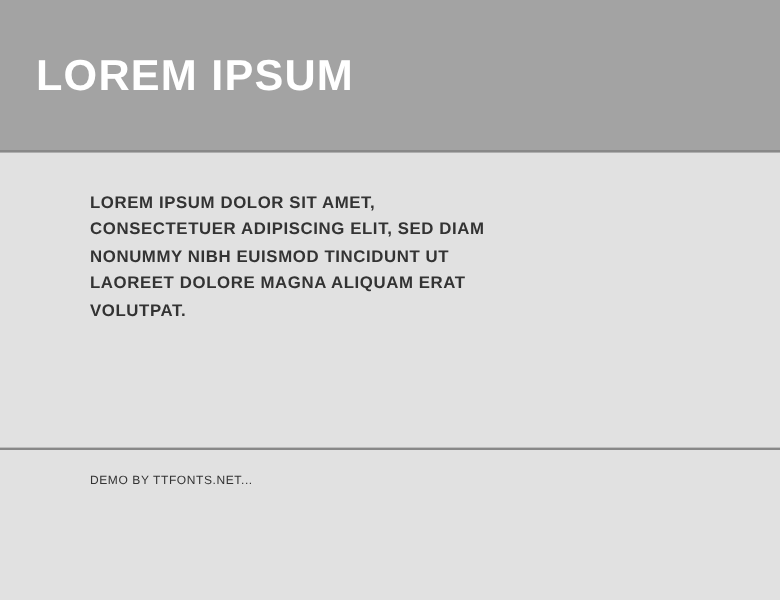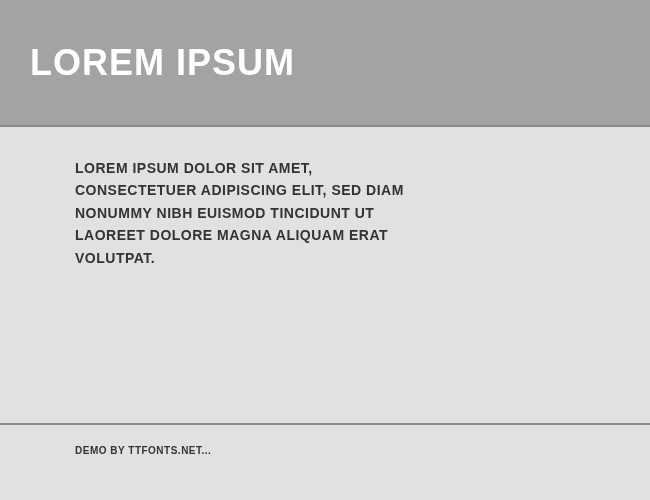--- a/index.html
+++ b/index.html
@@ -25,40 +25,40 @@
     .title {
       color: #ffffff;
       font-size: 36px;
       font-weight: bold;
       letter-spacing: 1px;
       text-transform: uppercase;
       font-stretch: condensed;
     }
     .content {
       padding: 30px 0 0 75px;
-      height: 298px;
+      height: 248px;
       border-bottom: 2px solid #888;
     }
     .body-text {
       color: #333;
       font-size: 14px;
       font-weight: bold;
       text-transform: uppercase;
       line-height: 1.6;
       max-width: 340px;
       letter-spacing: 0.5px;
       font-stretch: condensed;
     }
     .footer {
       padding: 20px 0 0 75px;
     }
     .footer-text {
       color: #333;
       font-size: 10px;
-      font-weight: bold;
+      font-weight: normal;
       text-transform: uppercase;
       letter-spacing: 0.5px;
       font-stretch: condensed;
     }
   </style>
 </head>
 <body>
 
 <div class="header">
   <h1 class="title">Lorem Ipsum</h1>

